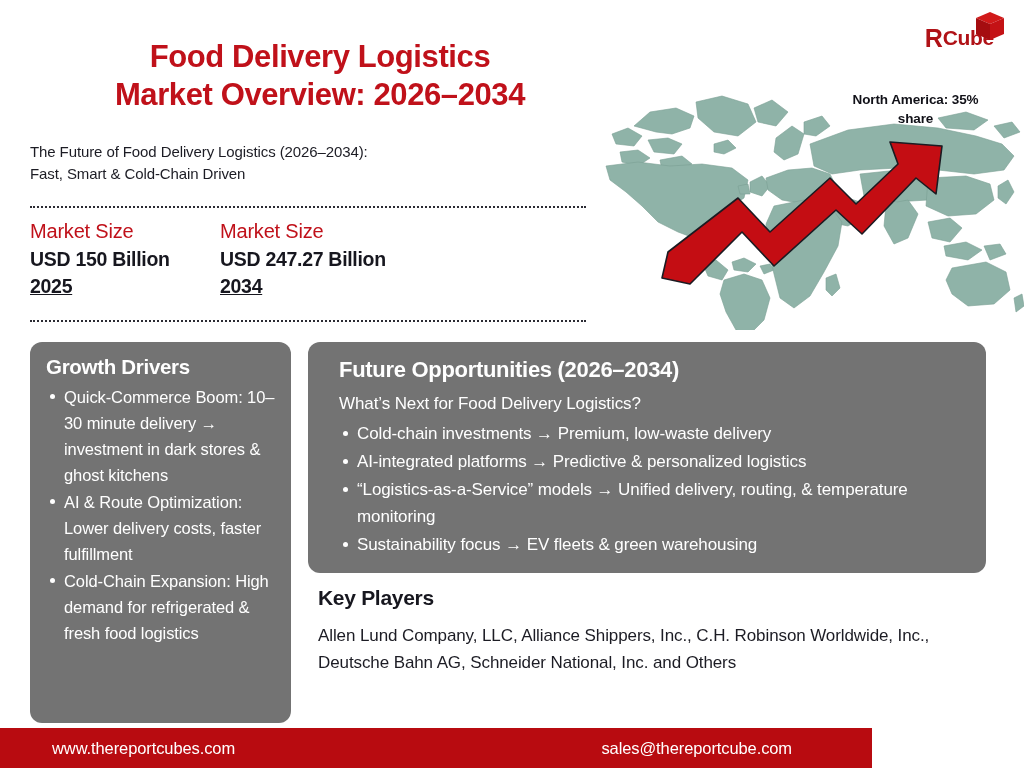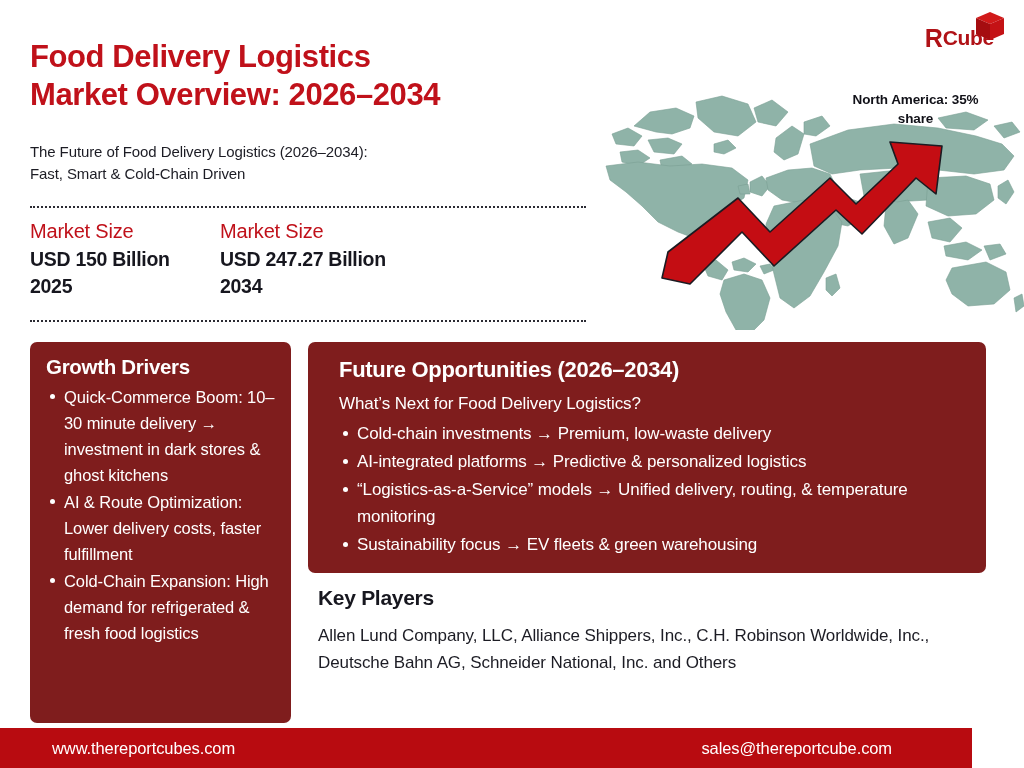--- a/index.html
+++ b/index.html
@@ -56,20 +56,21 @@
   .title {
     position: absolute;
     left: 30px;
     top: 38px;
     width: 580px;
     font-size: 31px;
     font-weight: 700;
     line-height: 1.24;
     color: #c0111a;
     letter-spacing: -0.4px;
+    text-align: center;
   }
   .subtitle {
     position: absolute;
     left: 30px;
     top: 141px;
     width: 560px;
     font-size: 15px;
     line-height: 1.46;
     color: #1c1c24;
     letter-spacing: -0.1px;
@@ -111,20 +112,21 @@
     color: #17171f;
     line-height: 1.38;
     letter-spacing: -0.3px;
   }
   .stat-period {
     font-size: 19.5px;
     font-weight: 700;
     color: #17171f;
     line-height: 1.38;
     letter-spacing: -0.3px;
+    text-decoration: underline;
   }
 
   
   .map-wrap {
     position: absolute;
     left: 598px;
     top: 82px;
     width: 426px;
     height: 248px;
     overflow: hidden;
@@ -139,22 +141,22 @@
     font-size: 13.5px;
     font-weight: 700;
     color: #111118;
     line-height: 1.42;
     letter-spacing: -0.1px;
   }
 
   
   .panel {
     position: absolute;
-    background: #7f1d1d;
-    border-radius: 7px;
+    background: #737373;
+    border-radius: 12px;
     color: #ffffff;
   }
   .panel-drivers {
     left: 30px;
     top: 342px;
     width: 261px;
     height: 381px;
     padding: 12px 14px 10px 16px;
   }
   .panel-opps {
@@ -234,21 +236,21 @@
     line-height: 1.58;
     color: #1c1c24;
     letter-spacing: -0.1px;
   }
 
   
   .footer {
     position: absolute;
     left: 0;
     bottom: 0;
-    width: 972px;
+    width: 872px;
     height: 40px;
     background: #b80b10;
     display: flex;
     align-items: center;
   }
   .footer-left {
     position: absolute;
     left: 52px;
     font-size: 16.5px;
     color: #ffffff;

